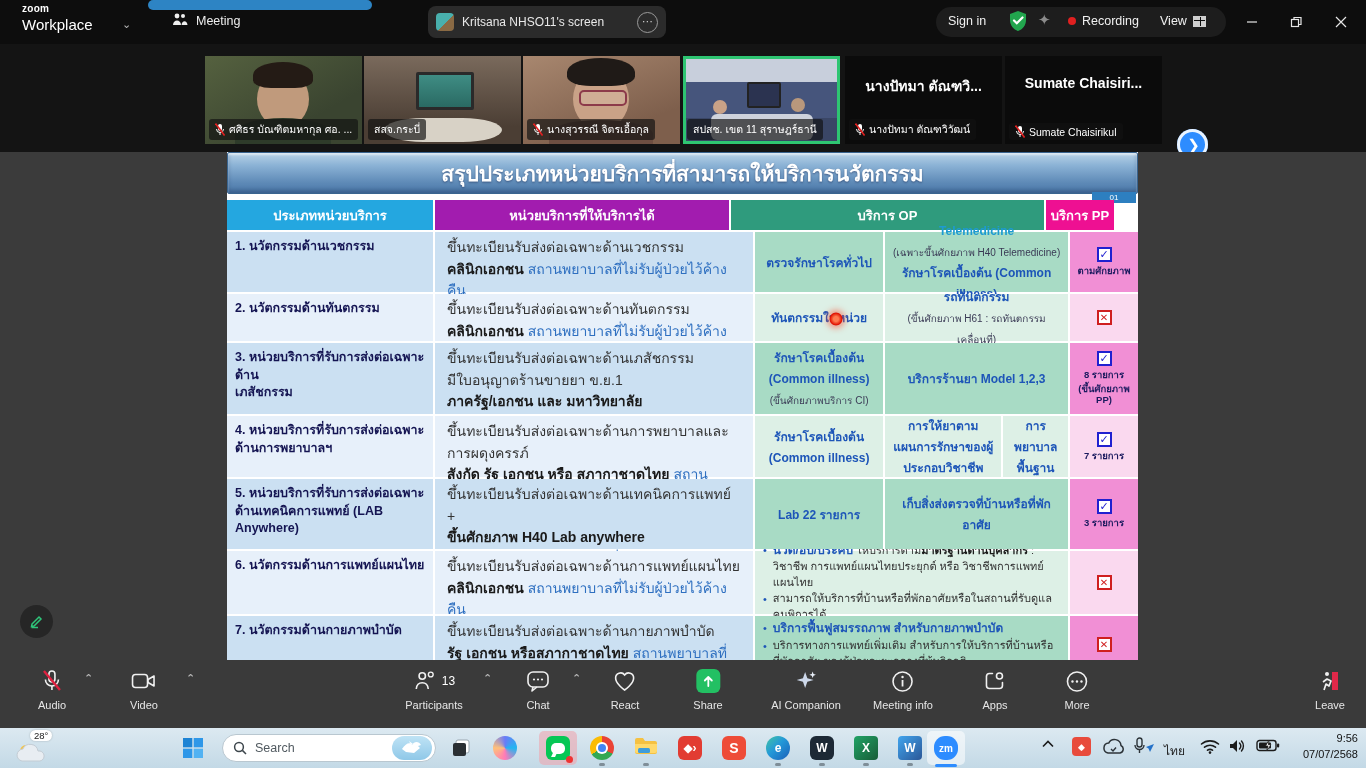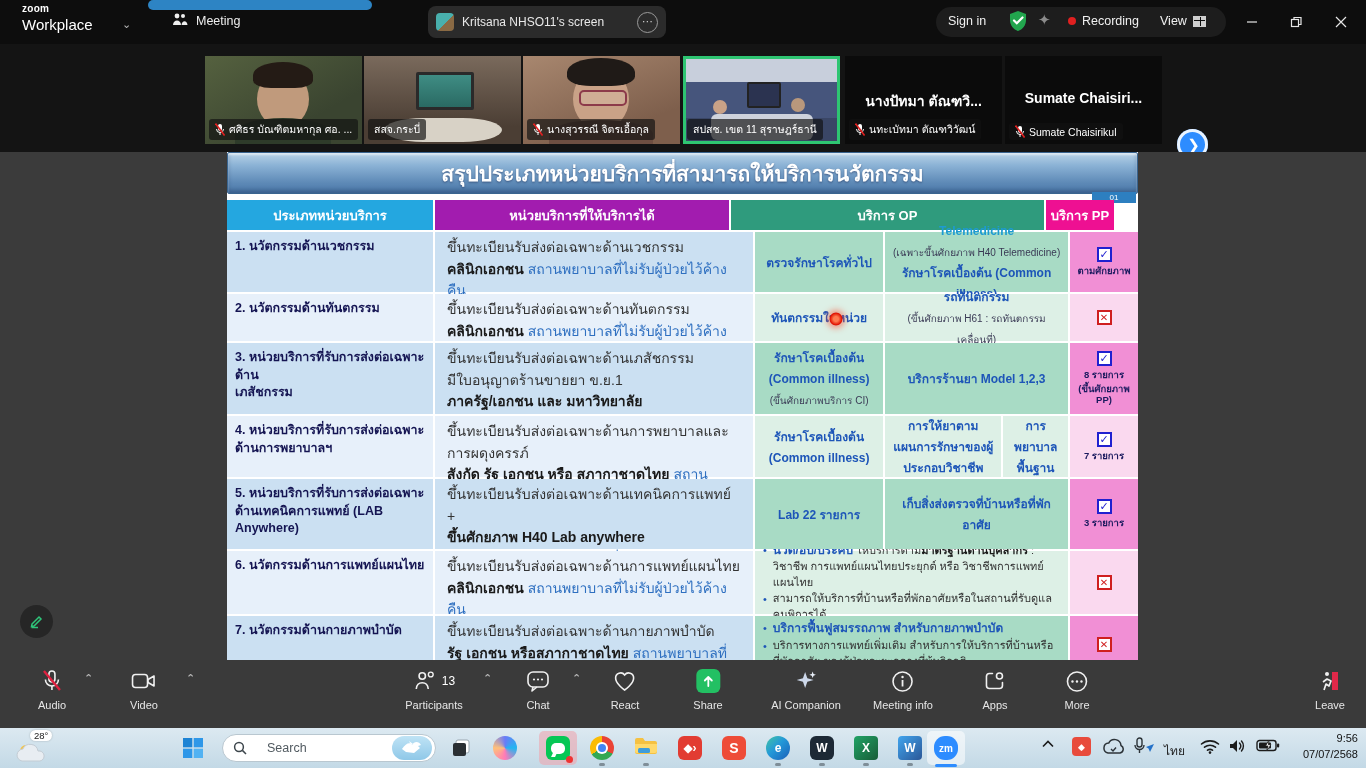--- a/index.html
+++ b/index.html
@@ -30,21 +30,21 @@
            -webkit-mask:none;border:1px solid #cfcfcf;box-sizing:border-box;
            background-image:linear-gradient(#0d0d0d 0 0),linear-gradient(#0d0d0d 0 0);
            background-size:1px 100%,100% 1px;background-position:6px 0,0 3px;background-repeat:no-repeat;background-color:#cfcfcf;}
   .winbtn{position:absolute;top:10px;width:30px;height:24px;display:flex;align-items:center;justify-content:center;color:#e6e6e6;}
   
   .strip{position:absolute;left:0;top:44px;width:1366px;height:108px;background:#141414;}
   .thumb{position:absolute;top:12px;width:157px;height:88px;background:#0b0b0b;overflow:hidden;}
   .thumb.active{outline:3px solid #2ec572;outline-offset:-3px;}
   .vlabel{position:absolute;left:4px;bottom:4px;max-width:150px;display:flex;align-items:center;gap:4px;
           background:rgba(18,18,18,.68);border-radius:3px;padding:2px 6px;color:#fff;font-size:10.5px;white-space:nowrap;overflow:hidden;}
-  .cname{position:absolute;left:0;right:0;top:34px;text-align:center;color:#fff;font-weight:bold;font-size:14px;}
+  .cname{position:absolute;left:0;right:0;top:19px;text-align:center;color:#fff;font-weight:bold;font-size:14px;}
   .mic-s{position:relative;width:10px;height:13px;flex:0 0 auto;}
   .mic-s svg{display:block;}
   .p-head{position:absolute;border-radius:50%;}
   .p-body{position:absolute;border-radius:50% 50% 0 0;}
   .room-screen{position:absolute;border-radius:2px;}
   .room-table{position:absolute;border-radius:40%/60%;}
   .next-btn{position:absolute;left:1177px;top:85px;width:31px;height:31px;border-radius:50%;background:#2d8cff;
             display:flex;align-items:center;justify-content:center;box-shadow:0 0 0 3px rgba(255,255,255,.9) inset;}
   .next-btn span{color:#fff;font-size:15px;font-weight:bold;transform:translateX(1px);}
   
@@ -114,21 +114,21 @@
   
   .taskbar{position:absolute;left:0;top:728px;width:1366px;height:40px;
            background:linear-gradient(180deg,#dce9f1,#c3d9e6);}
   .tk{position:absolute;top:7px;width:26px;height:26px;display:flex;align-items:center;justify-content:center;}
   .tk .sq{width:24px;height:24px;border-radius:6px;display:flex;align-items:center;justify-content:center;
           color:#fff;font-weight:bold;font-size:12px;}
   .rundot{position:absolute;left:50%;transform:translateX(-50%);bottom:-5px;width:6px;height:3px;border-radius:2px;background:#7f8e98;}
   .weather{position:absolute;left:14px;top:3px;width:44px;height:34px;}
   .w-badge{position:absolute;left:16px;top:-1px;background:#fff;border-radius:7px;padding:0 4px;font-size:9.5px;color:#222;box-shadow:0 0 2px rgba(0,0,0,.25);}
   .search-pill{position:absolute;left:222px;top:6px;width:214px;height:28px;background:#fff;border:1px solid #b9c7d0;
-               border-radius:15px;display:flex;align-items:center;gap:20px;padding:0 3px 0 10px;box-sizing:border-box;}
+               border-radius:15px;display:flex;align-items:center;gap:8px;padding:0 3px 0 10px;box-sizing:border-box;}
   .search-pill .ph{color:#515a60;font-size:12.5px;flex:1;}
   .bird{width:40px;height:24px;border-radius:12px;background:linear-gradient(180deg,#bfe3f5,#8fc8e8);position:relative;overflow:hidden;}
   .bird svg{position:absolute;left:6px;top:3px;}
   .tray{position:absolute;top:12px;color:#1b1b1b;font-size:11px;}
   .clock{position:absolute;right:8px;top:3px;text-align:right;color:#111;font-size:11px;line-height:1.45;}
   .zoom-active{position:absolute;left:927px;top:3px;width:38px;height:34px;background:rgba(255,255,255,.55);border-radius:5px;}
   .zoom-bar{position:absolute;left:935px;bottom:1px;width:22px;height:3px;border-radius:2px;background:#2d8cff;}
   .line-active{position:absolute;left:539px;top:3px;width:38px;height:34px;background:rgba(235,170,180,.65);border-radius:5px;}
   .line-reddot{position:absolute;left:566px;top:28px;width:7px;height:7px;border-radius:50%;background:#e33;}
 </style>
@@ -249,21 +249,21 @@
       <div class="cname">นางปัทมา ตัณฑวิ...</div>
       <div class="vlabel">
         <span class="mic-s">
             <svg width="10" height="13" viewBox="0 0 10 13">
               <rect x="3" y="1" width="4" height="7" rx="2" fill="#fff"></rect>
               <path d="M1.5 6a3.5 3.5 0 0 0 7 0" fill="none" stroke="#fff"></path>
               <line x1="5" y1="9.5" x2="5" y2="12" stroke="#fff"></line>
               <line x1="0.5" y1="0.5" x2="9.5" y2="12.5" stroke="#e02020" stroke-width="1.6"></line>
             </svg>
           </span>
-        <span>นทะเบัทมา ตัณฑวิวัฒน์</span>
+        <span>นางปัทมา ตัณฑวิวัฒน์</span>
       </div>
     </div>
     <div class="thumb" style="left:1005px">
       <div class="cname">Sumate  Chaisiri...</div>
       <div class="vlabel">
         <span class="mic-s">
             <svg width="10" height="13" viewBox="0 0 10 13">
               <rect x="3" y="1" width="4" height="7" rx="2" fill="#fff"></rect>
               <path d="M1.5 6a3.5 3.5 0 0 0 7 0" fill="none" stroke="#fff"></path>
               <line x1="5" y1="9.5" x2="5" y2="12" stroke="#fff"></line>

